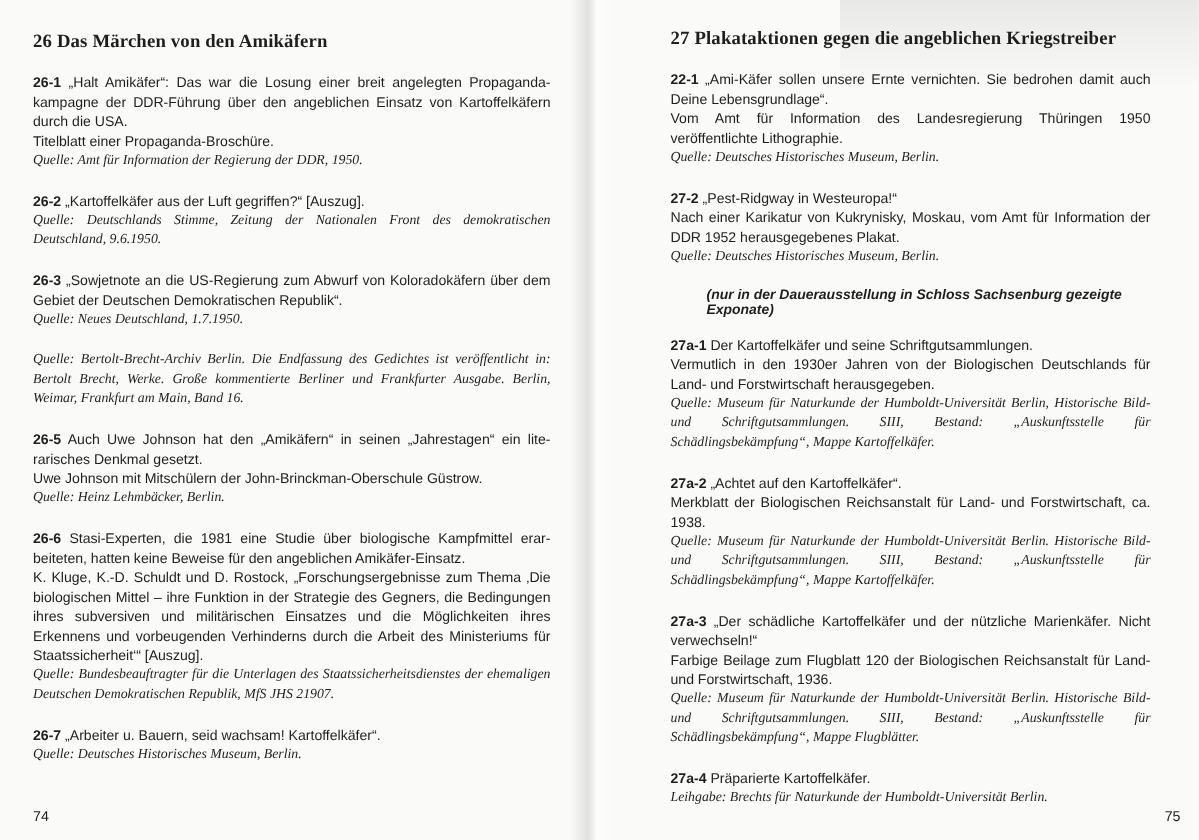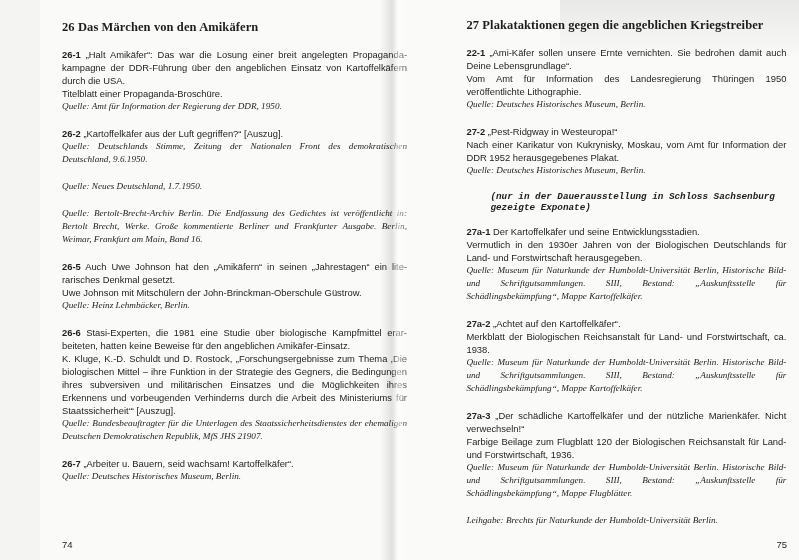--- a/index.html
+++ b/index.html
@@ -3,21 +3,21 @@
 <meta charset="utf-8">
 <style>
   html, body { margin: 0; padding: 0; }
   body {
     width: 799px; height: 560px; overflow: hidden;
     background: #f4f4f2;
     font-family: "DejaVu Serif", serif;
     color: #1e1e1e;
     position: relative;
   }
-  .spread { position: absolute; inset: 0; display: flex; padding-left: 40px; }
+  .spread { position: absolute; inset: 0; display: flex; }
   .page {
     position: relative; height: 560px; box-sizing: border-box;
     background: #fafaf8;
   }
   .page-left { width: 395px; padding: 20px 0 0 22px; }
   .page-right { width: 404px; padding: 18px 0 0 52px; }
   .spine {
     position: absolute; left: 380px; top: 0; width: 30px; height: 560px;
     background: linear-gradient(to right, rgba(0,0,0,0) 0%, rgba(0,0,0,0.10) 40%, rgba(255,255,255,0.6) 60%, rgba(0,0,0,0) 100%);
     pointer-events: none;
@@ -25,21 +25,21 @@
   .top-shade {
     position: absolute; left: 560px; top: 0; width: 239px; height: 60px;
     background: linear-gradient(to bottom, rgba(0,0,0,0.07), rgba(0,0,0,0));
     pointer-events: none;
   }
   h2.chapter {
     font-family: "Liberation Serif", serif;
     font-weight: bold; font-size: 12.5px; margin: 0 0 13px 0; letter-spacing: 0.1px;
   }
   .section-sub {
-    font-family: Liberation Mono, monospace;
+    font-family: Liberation Sans, sans-serif;
     font-style: italic; font-weight: bold; font-size: 9.3px;
     margin: -10px 4px 12px 24px;
   }
   .entry { margin: 0 0 14px 0; width: 345px; }
   .page-right .entry { width: 320px; }
   .line {
     font-family: "Liberation Sans", sans-serif;
     font-size: 9.4px; line-height: 13px; margin: 0; text-align: justify;
   }
   .num { font-weight: bold; }
@@ -68,20 +68,21 @@
       <p class="line">Titelblatt einer Propaganda-Broschüre.</p>
       <p class="src">Quelle: Amt für Information der Regierung der DDR, 1950.</p>
     </div>
 
     <div class="entry">
       <p class="line"><span class="num">26-2</span> <span>„Kartoffelkäfer aus der Luft gegriffen?“ [Auszug].</span></p>
       <p class="src">Quelle: Deutschlands Stimme, Zeitung der Nationalen Front des demokratischen Deutschland, 9.6.1950.</p>
     </div>
 
     <div class="entry">
+      <p class="line"><span class="num">26-3</span> <span>„Sowjetnote an die US-Regierung zum Abwurf von Koloradokäfern über dem Gebiet der Deutschen Demokratischen Republik“.</span></p>
       <p class="src">Quelle: Neues Deutschland, 1.7.1950.</p>
     </div>
 
     <div class="entry">
       <p class="src">Quelle: Bertolt-Brecht-Archiv Berlin. Die Endfassung des Gedichtes ist veröffentlicht in: Bertolt Brecht, Werke. Große kommentierte Berliner und Frankfurter Ausgabe. Berlin, Weimar, Frankfurt am Main, Band 16.</p>
     </div>
 
     <div class="entry">
       <p class="line"><span class="num">26-5</span> <span>Auch Uwe Johnson hat den „Amikäfern“ in seinen „Jahrestagen“ ein lite­rarisches Denkmal gesetzt.</span></p>
       <p class="line">Uwe Johnson mit Mitschülern der John-Brinckman-Oberschule Güstrow.</p>
@@ -114,38 +115,39 @@
     <div class="entry">
       <p class="line"><span class="num">27-2</span> <span>„Pest-Ridgway in Westeuropa!“</span></p>
       <p class="line">Nach einer Karikatur von Kukrynisky, Moskau, vom Amt für Information der DDR 1952 herausgegebenes Plakat.</p>
       <p class="src">Quelle: Deutsches Historisches Museum, Berlin.</p>
     </div>
 
     <div class="gap-h"></div>
     <div class="section-sub">(nur in der Dauerausstellung in Schloss Sachsenburg gezeigte Exponate)</div>
 
     <div class="entry">
-      <p class="line"><span class="num">27a-1</span> <span>Der Kartoffelkäfer und seine Entwicklungsstadien.</span></p>
+      <p class="line"><span class="num">27a-1</span> <span>Der Kartoffelkäfer und seine Schriftgutsammlungen.</span></p>
       <p class="line">Vermutlich in den 1930er Jahren von der Biologischen Deutschlands für Land- und Forstwirtschaft herausgegeben.</p>
       <p class="src">Quelle: Museum für Naturkunde der Humboldt-Universität Berlin, Historische Bild- und Schriftgutsammlungen. SIII, Bestand: „Auskunftsstelle für Schädlingsbekämpfung“, Mappe Kartoffelkäfer.</p>
     </div>
 
     <div class="entry">
       <p class="line"><span class="num">27a-2</span> <span>„Achtet auf den Kartoffelkäfer“.</span></p>
       <p class="line">Merkblatt der Biologischen Reichsanstalt für Land- und Forstwirtschaft, ca. 1938.</p>
       <p class="src">Quelle: Museum für Naturkunde der Humboldt-Universität Berlin. Historische Bild- und Schriftgutsammlungen. SIII, Bestand: „Auskunftsstelle für Schädlingsbekämpfung“, Mappe Kartoffelkäfer.</p>
     </div>
 
     <div class="entry">
       <p class="line"><span class="num">27a-3</span> <span>„Der schädliche Kartoffelkäfer und der nützliche Marienkäfer. Nicht ver­wechseln!“</span></p>
       <p class="line">Farbige Beilage zum Flugblatt 120 der Biologischen Reichsanstalt für Land- und Forstwirtschaft, 1936.</p>
       <p class="src">Quelle: Museum für Naturkunde der Humboldt-Universität Berlin. Historische Bild- und Schriftgutsammlungen. SIII, Bestand: „Auskunftsstelle für Schädlingsbekämpfung“, Mappe Flugblätter.</p>
     </div>
 
     <div class="entry">
+      <p class="line"><span class="num">27a-4</span> <span>Präparierte Kartoffelkäfer.</span></p>
       <p class="src">Leihgabe: Brechts für Naturkunde der Humboldt-Universität Berlin.</p>
     </div>
 
     <div class="page-number">75</div>
   </div>
 
   <div class="spine"></div>
   <div class="top-shade"></div>
 </div>
 

